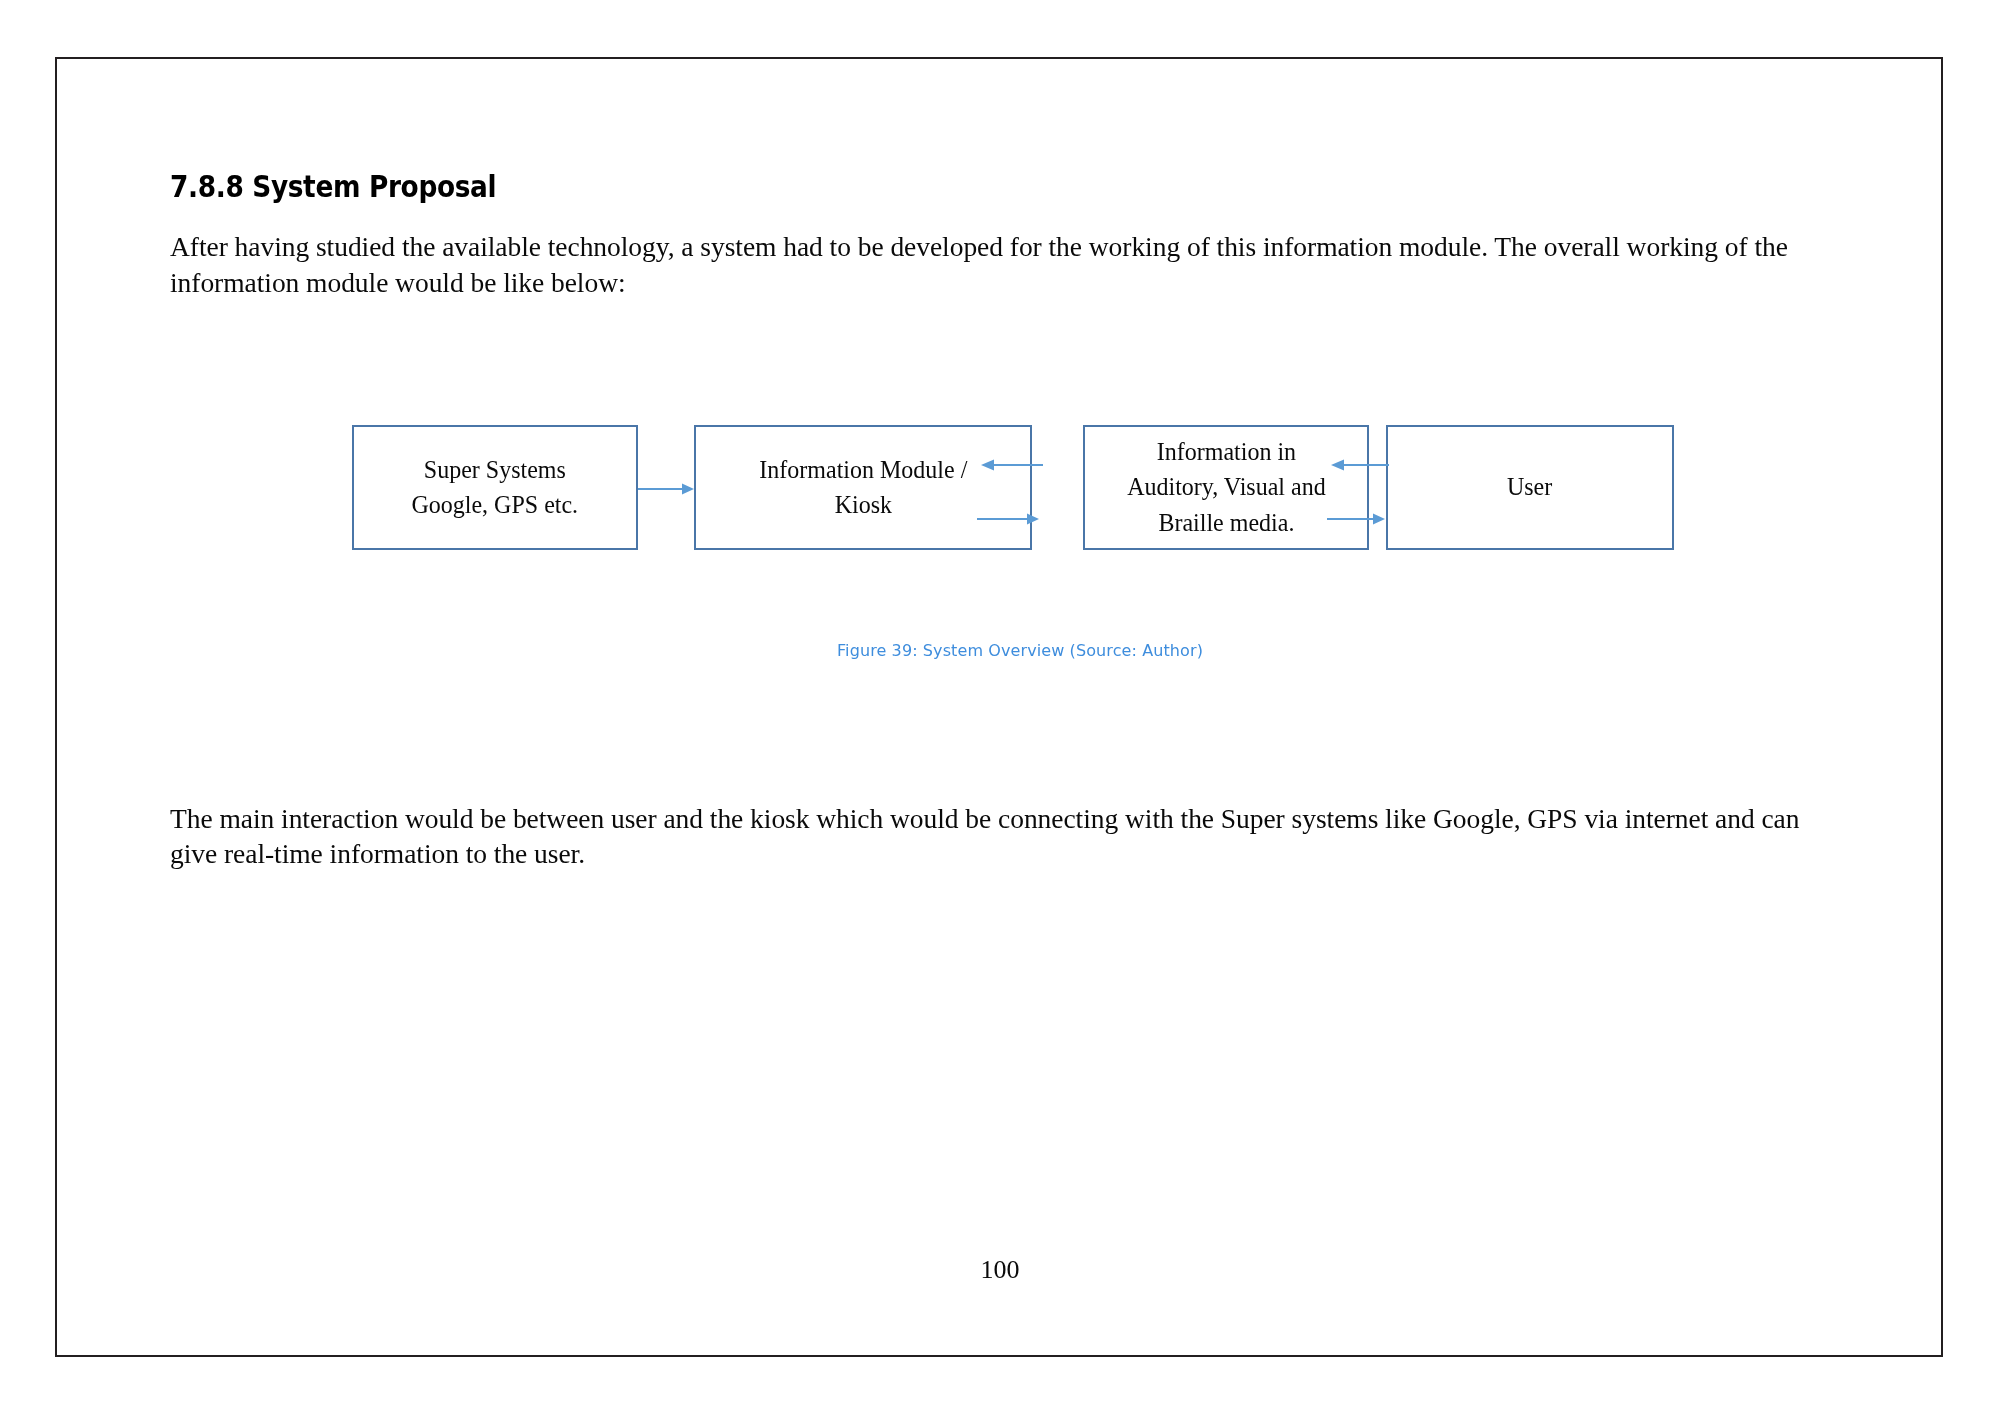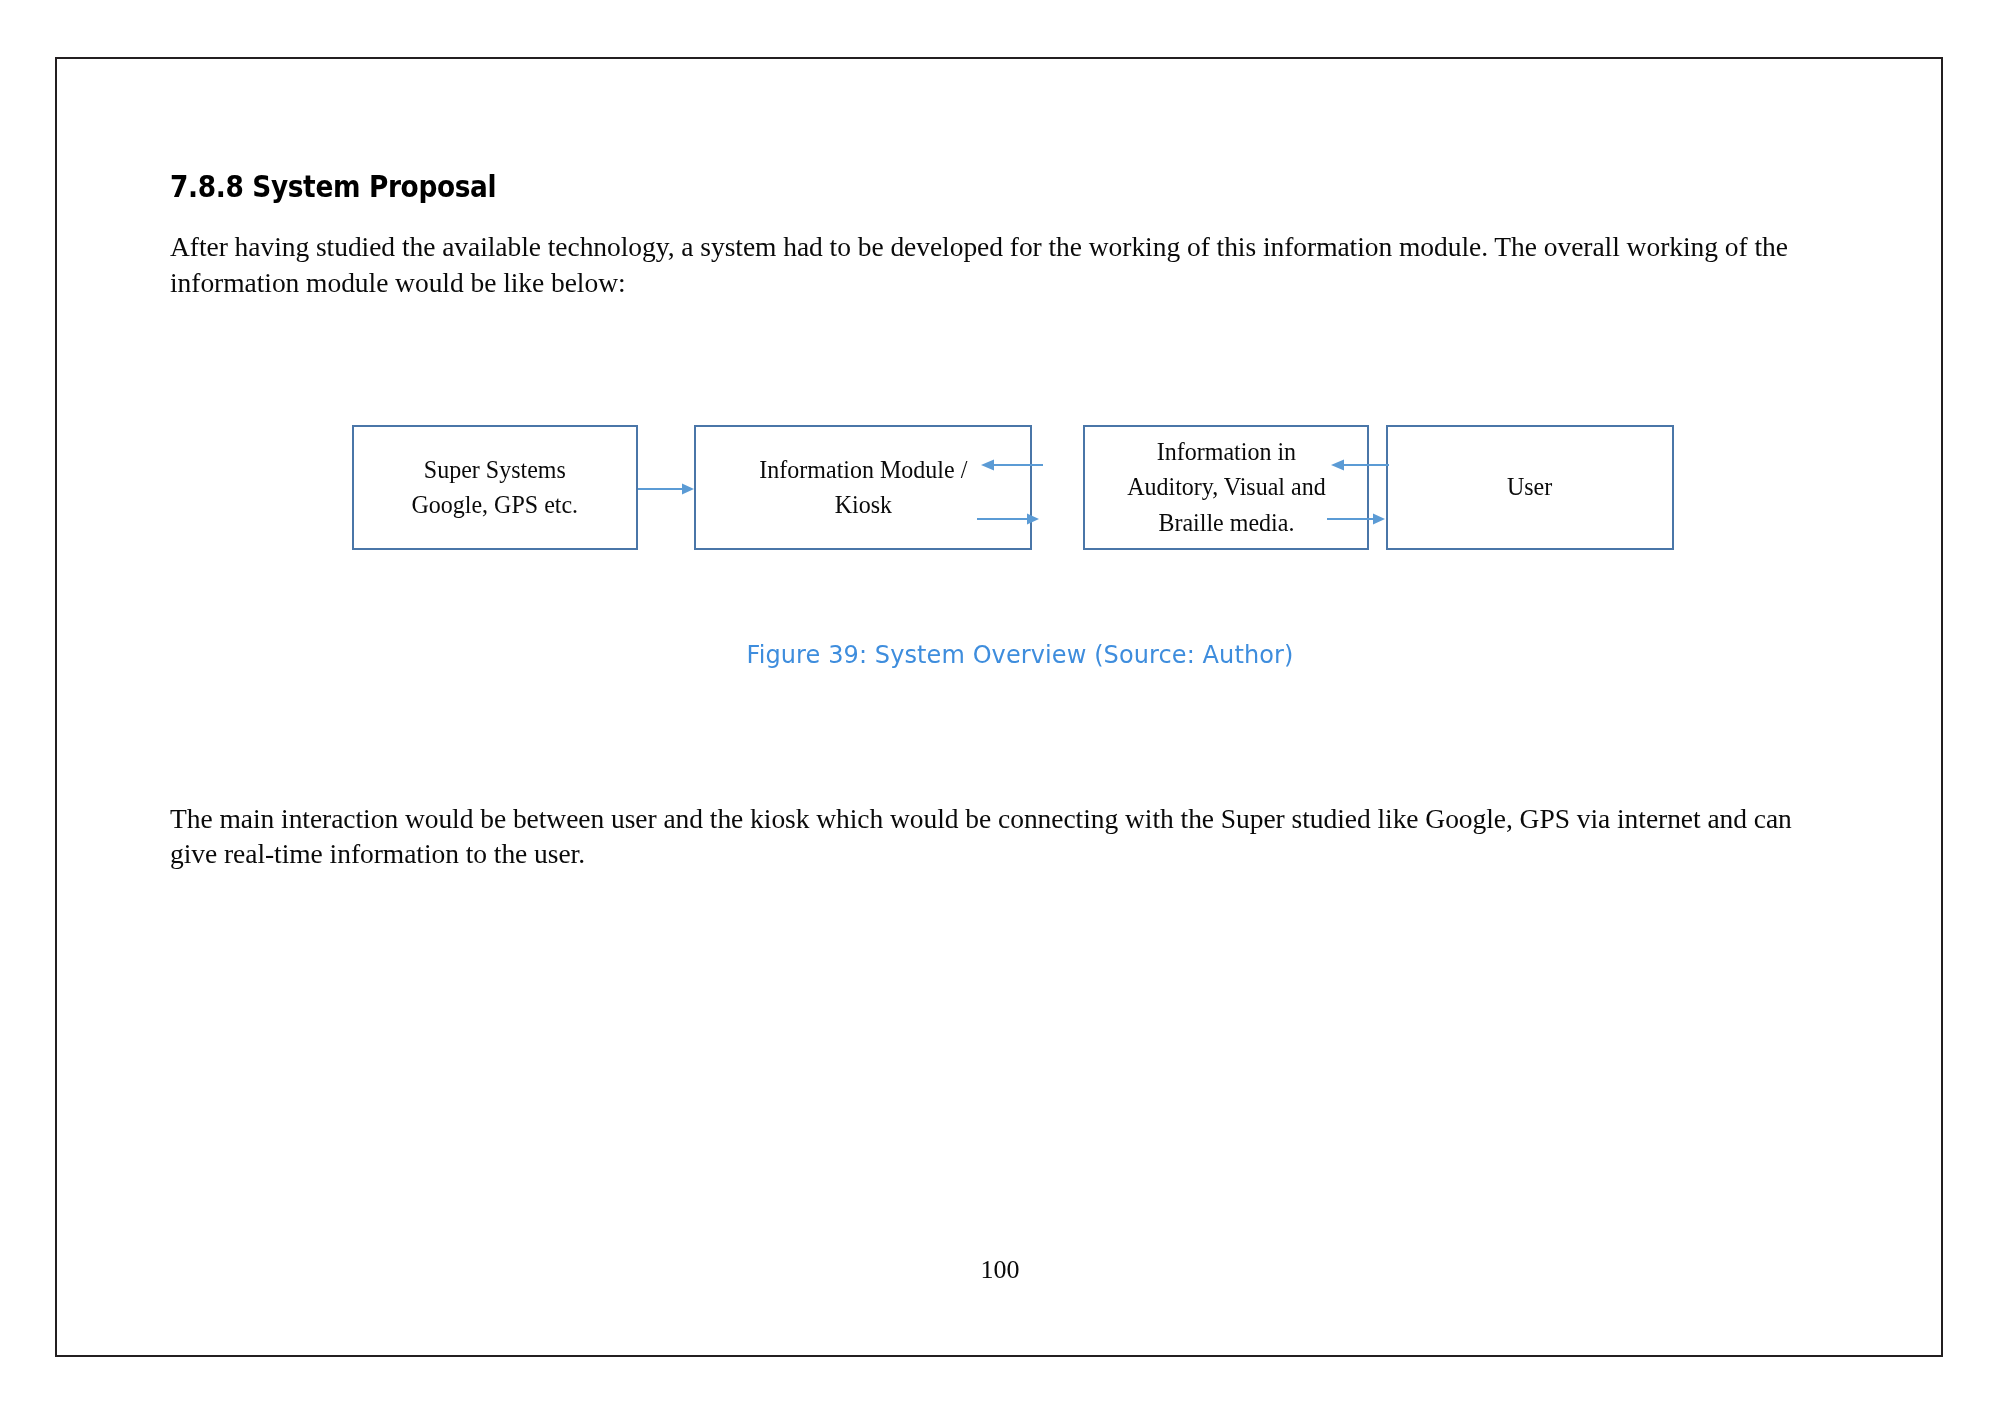--- a/index.html
+++ b/index.html
@@ -116,21 +116,21 @@
   }
 
   
   #figure-caption {
     position: absolute;
     left: 0;
     top: 340px;
     width: 1700px;
     text-align: center;
     font-family: "DejaVu Sans", "Liberation Sans", sans-serif;
-    font-size: 24px;
+    font-size: 16px;
     color: #3e8ddd;
     letter-spacing: 0.1px;
   }
 
   
   #page-number {
     position: absolute;
     left: 0;
     top: 1255px;
     width: 2000px;
@@ -199,17 +199,17 @@
         <line x1="0" y1="12" x2="50" y2="12" stroke="#5b9bd5" stroke-width="2.2"></line>
         <polygon points="58,12 46,6.5 46,17.5" fill="#5b9bd5"></polygon>
       </svg>
 
     </div>
 
     <div id="figure-caption">Figure 39: System Overview (Source: Author)</div>
 
   </div>
 
-  <p id="closing-paragraph" class="body-par">The main interaction would be between user and the kiosk which would be connecting with the Super studied like Google, GPS via internet and can give real-time information to the user.</p>
+  <p id="closing-paragraph" class="body-par">The main interaction would be between user and the kiosk which would be connecting with the Super systems like Google, GPS via internet and can give real-time information to the user.</p>
 
 </div>
 
 <div id="page-number">100</div>
 
 </body></html>

